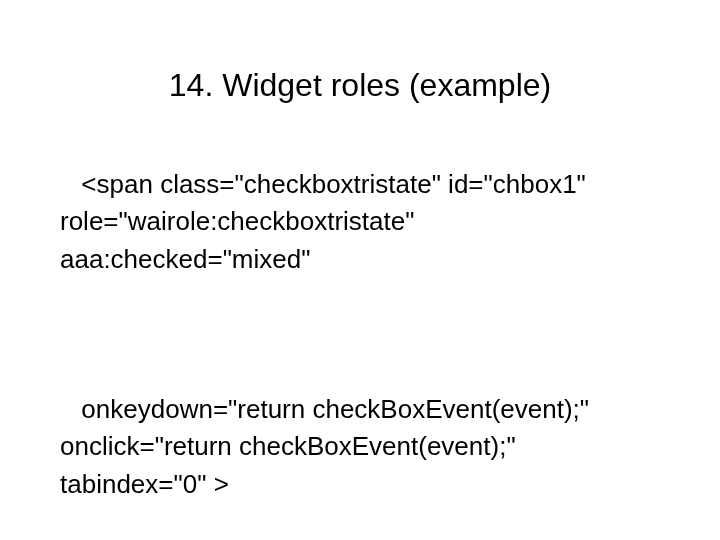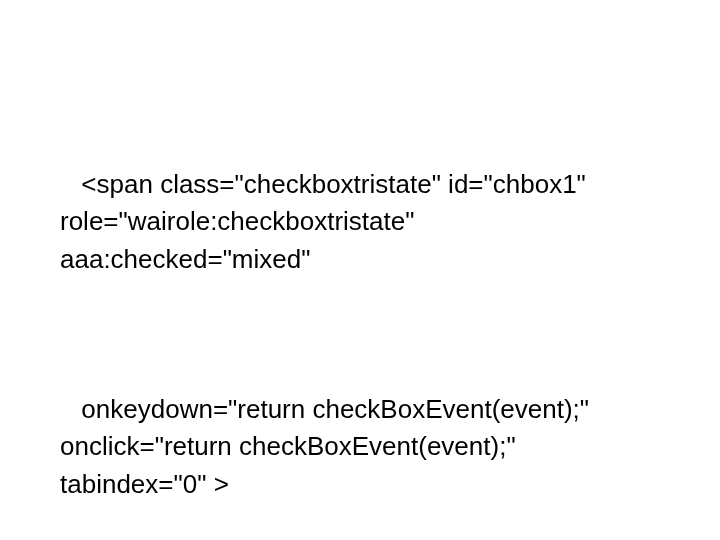--- a/index.html
+++ b/index.html
@@ -57,20 +57,21 @@
   .code-para .cont {
     display: block;
     padding-left: 22px;
   }
 </style>
 </head>
 <body>
 
 <div class="slide">
 
+  <h1 class="slide-title">14. Widget roles (example)</h1>
 
   <div class="slide-body">
 
     <p class="code-para">
       <span>&lt;span class="checkboxtristate" id="chbox1"</span><span class="cont">role="wairole:checkboxtristate"</span><span class="cont">aaa:checked="mixed"</span>
     </p>
 
     <p class="code-para">
       <span>onkeydown="return checkBoxEvent(event);"</span><span class="cont">onclick="return checkBoxEvent(event);"</span><span class="cont">tabindex="0" &gt;</span>
     </p>

